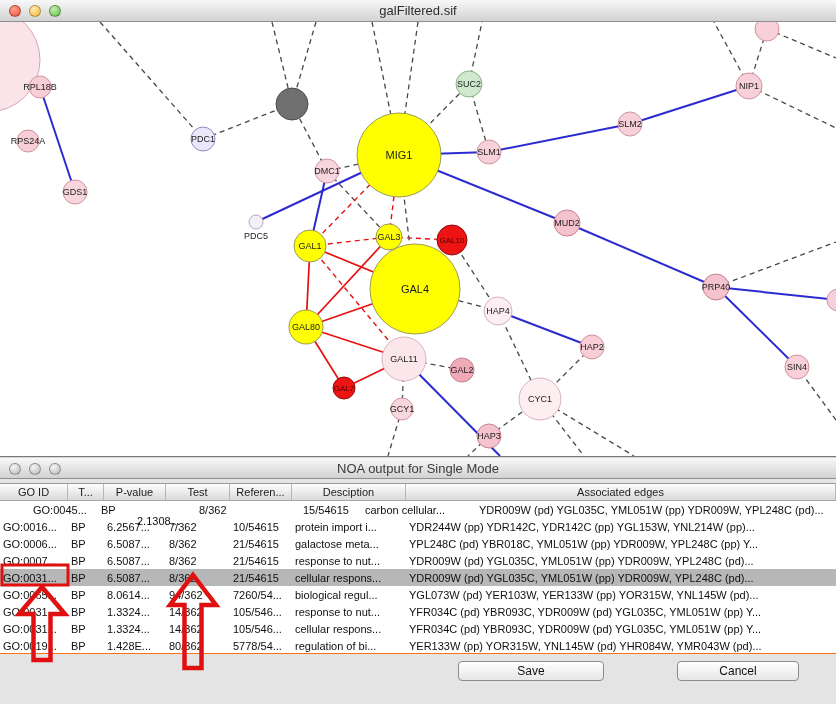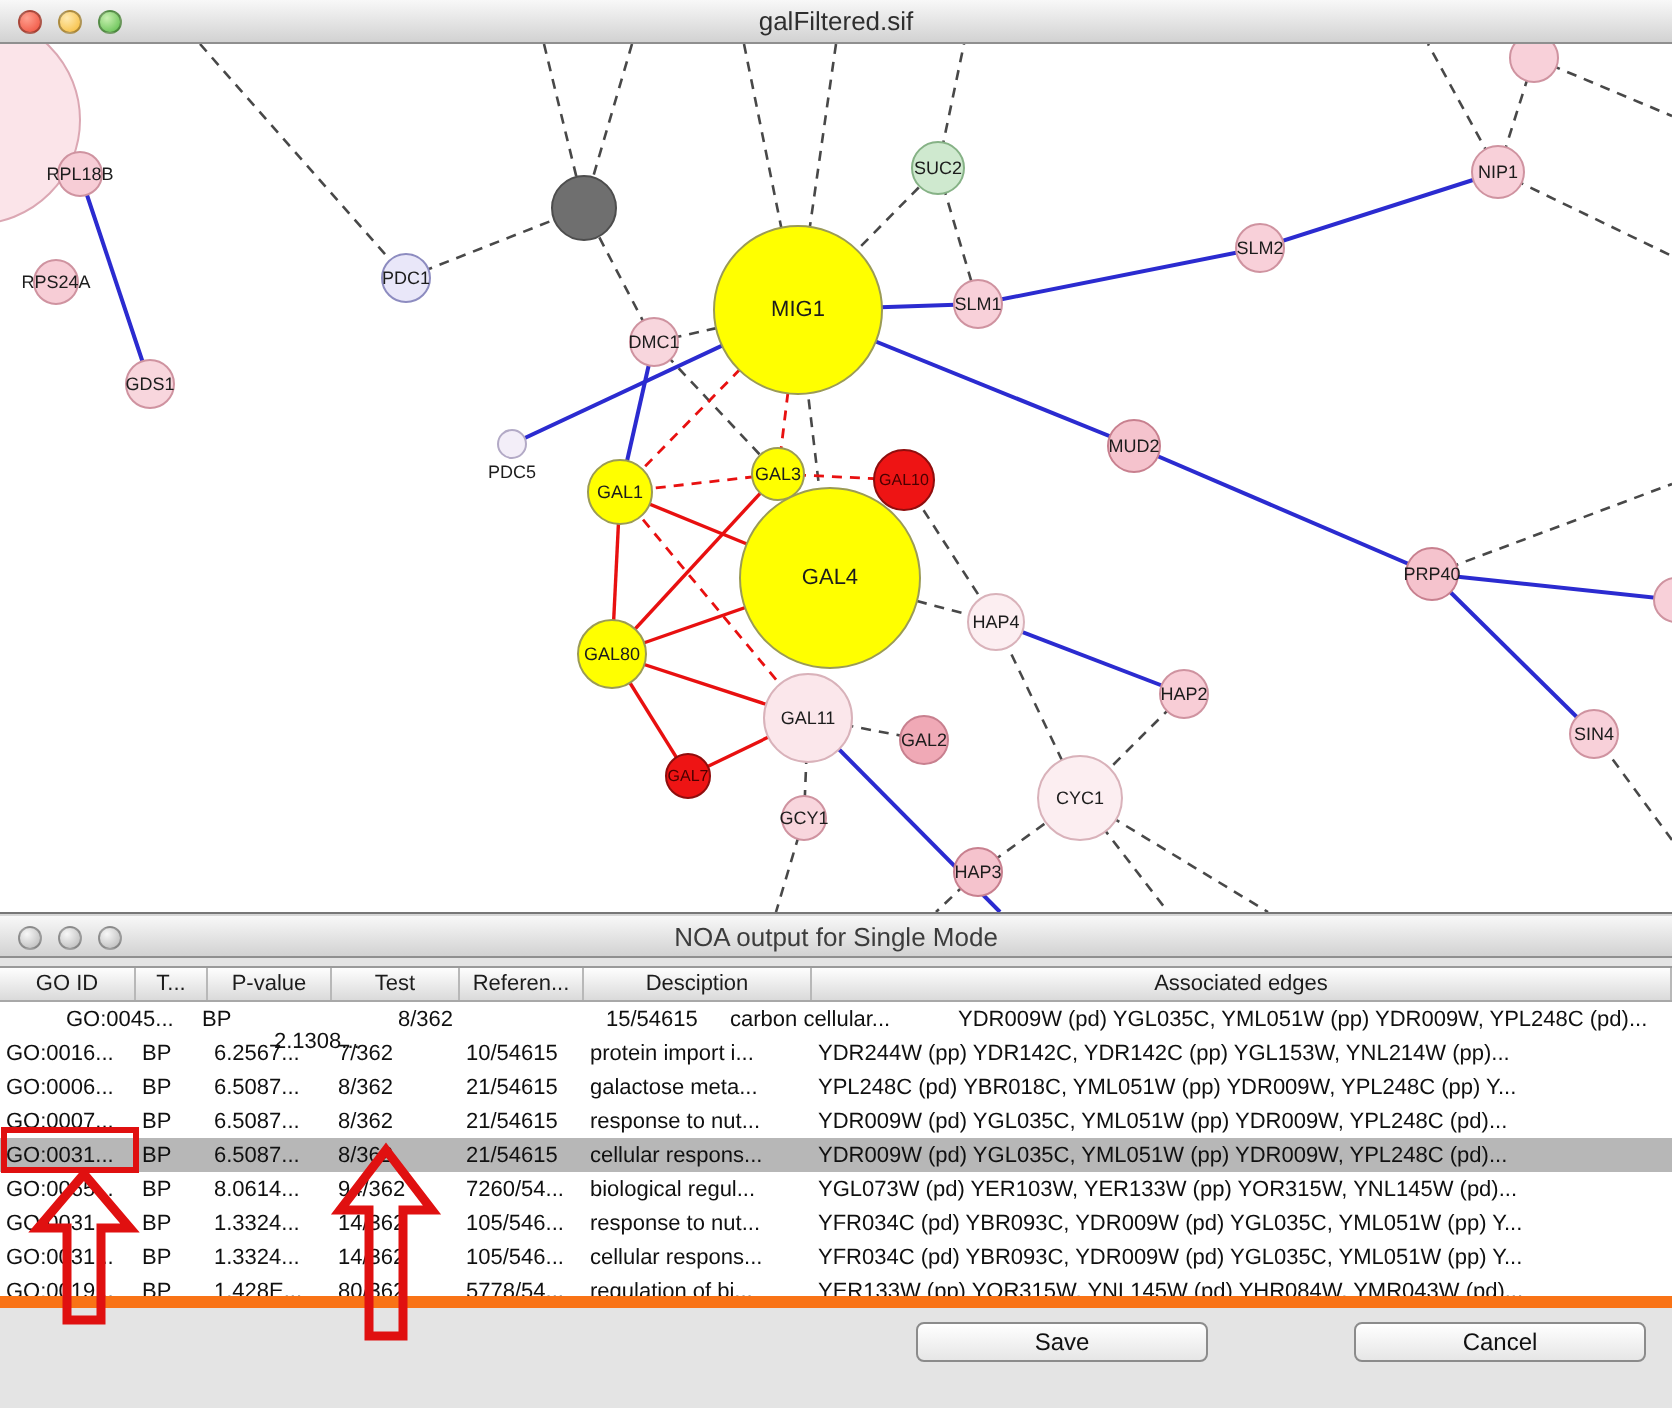--- a/index.html
+++ b/index.html
@@ -24,42 +24,42 @@
   .light.gray   { background:radial-gradient(circle at 35% 30%, #f7f7f7, #b5b5b5); }
   #network-svg { display:block; background:#ffffff; }
   #network-svg text { font-family:"Liberation Sans", sans-serif; }
 
   #win-noa { top:458px; height:246px; background:#e4e4e4; }
   #win-noa .titlebar { height:21px; }
   #win-noa .title { font-size:13px; color:#3c3c3c; }
 
   .table-wrap {
     position:absolute; left:0; top:25px; width:836px; height:171px;
-    background:#ffffff; border-top:1px solid #9a9a9a; border-bottom:6px solid #f97316;
+    background:#ffffff; border-top:1px solid #9a9a9a; border-bottom:1px solid #f97316;
     overflow:hidden;
   }
   .thead { display:flex; height:17px; background:linear-gradient(#fefefe,#dadada); border-bottom:1px solid #a8a8a8; }
   .th {
     font-size:11px; color:#1c1c1c; display:flex; align-items:center; justify-content:center;
     border-right:1px solid #b8b8b8; overflow:hidden; white-space:nowrap; flex:none;
   }
   .tr { display:flex; height:17px; align-items:center; }
   .tr.selected { background:#b7b7b7; }
   .td {
     font-size:11px; color:#101010; padding-left:3px; overflow:hidden;
     white-space:nowrap; flex:none;
   }
   .btn {
     position:absolute; height:20px; border:1px solid #8b8b8b; border-radius:4px;
     background:linear-gradient(#ffffff,#e6e6e6); font-size:12px; color:#111;
     display:flex; align-items:center; justify-content:center; cursor:default;
     box-shadow:0 1px 0 rgba(255,255,255,.7) inset;
   }
   #save-btn   { left:458px; top:203px; width:146px; }
-  #cancel-btn { left:677px; top:203px; width:146px; }
+  #cancel-btn { left:677px; top:203px; width:122px; }
 
   #annotation-svg { position:absolute; left:0; top:0; z-index:50; pointer-events:none; }
 </style>
 </head>
 <body>
 
 <div class="window" id="win-network">
   <div class="titlebar">
     <div class="lights">
       <span class="light red"></span>

